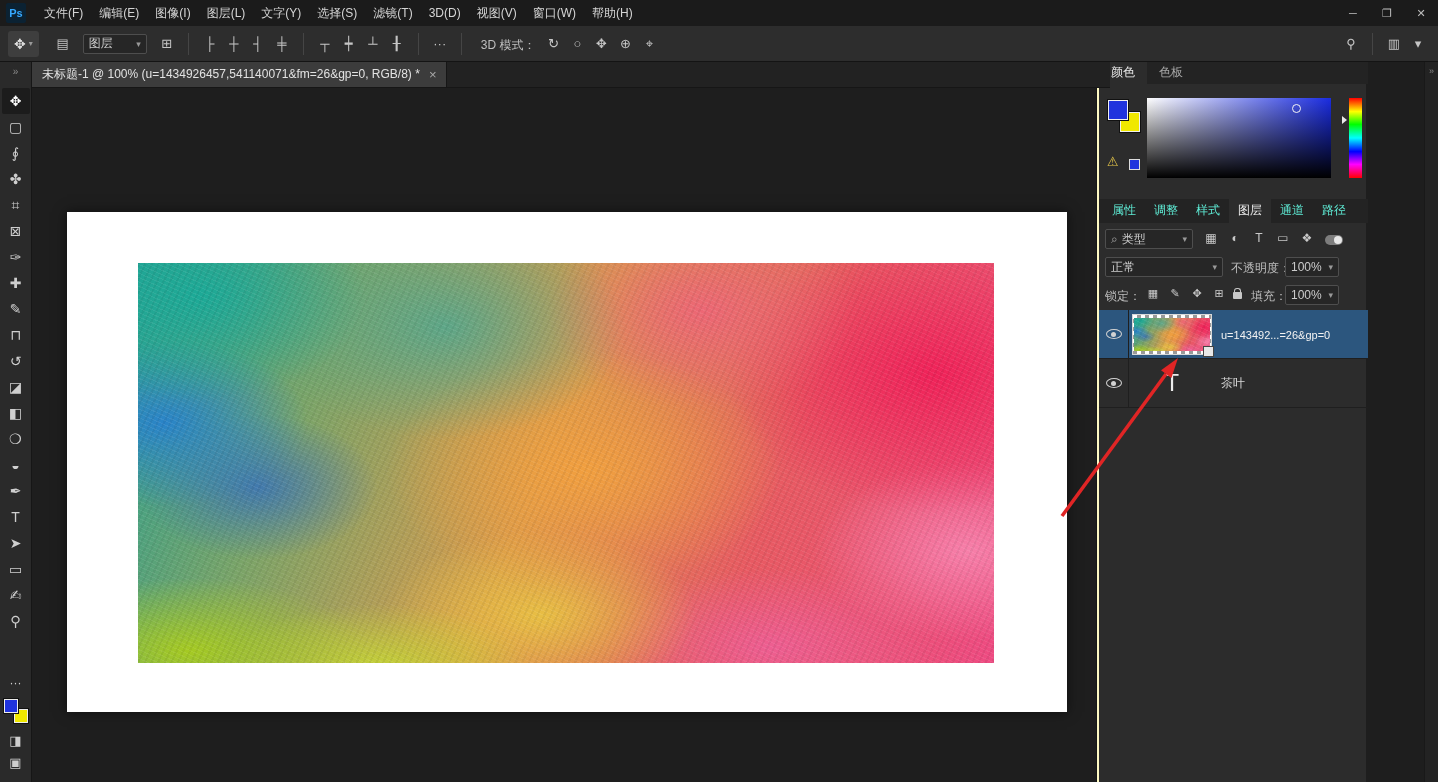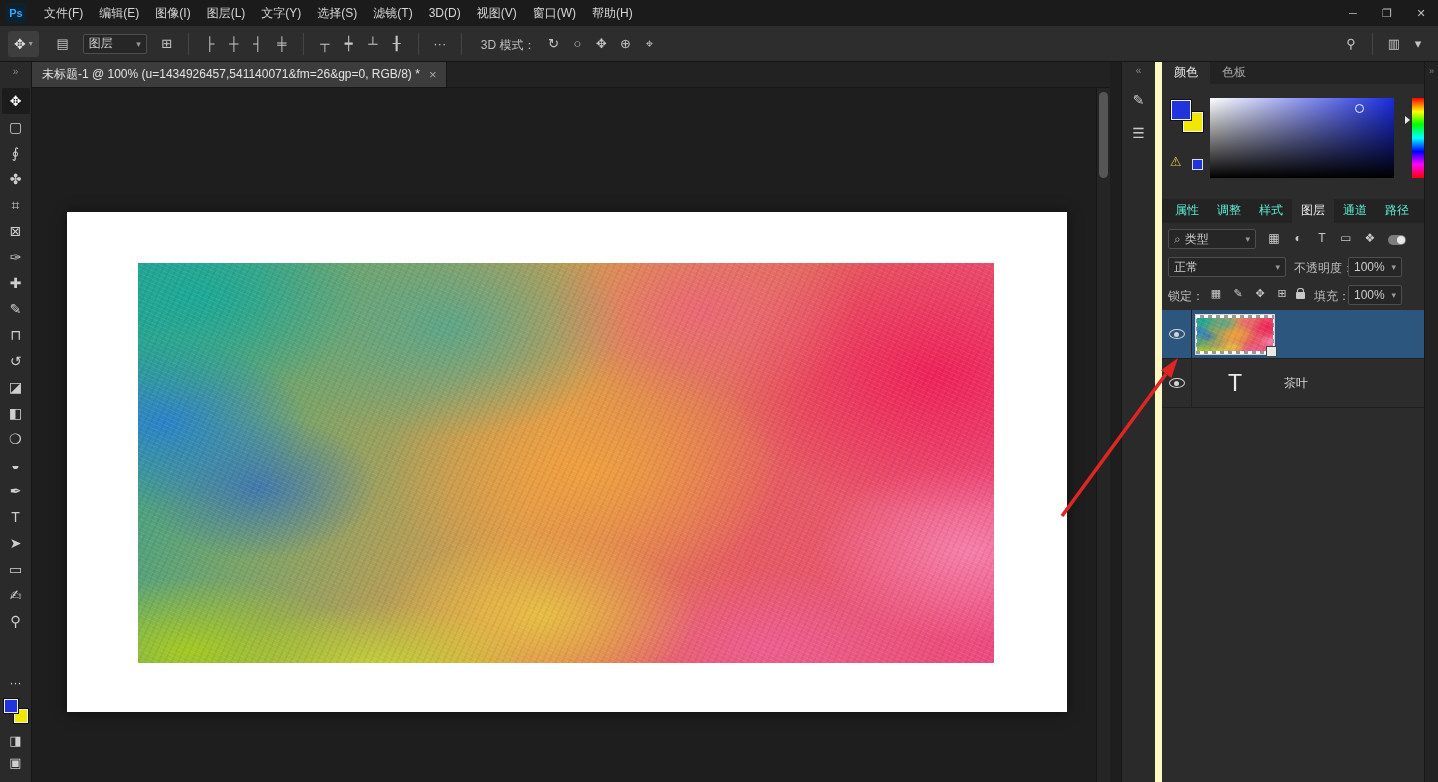--- a/index.html
+++ b/index.html
@@ -75,21 +75,21 @@
       repeating-linear-gradient(115deg, rgba(0,0,0,.05) 0 2px, rgba(0,0,0,0) 2px 6px);
   }
   .vscroll { position:absolute; left:1096px; top:88px; width:14px; height:694px; background:#252525; border-left:1px solid #161616; }
   .vthumb { position:absolute; left:2px; top:4px; width:9px; height:86px; background:#565656; border-radius:5px; }
 
   
   .right-divider { position:absolute; left:1110px; top:62px; width:11px; height:720px; background:#1e1e1e; }
   .panel-icons-col { position:absolute; left:1121px; top:62px; width:34px; height:720px; background:#2a2a2a; border-left:1px solid #161616; display:flex; flex-direction:column; align-items:center; }
   .picol-collapse { width:100%; height:18px; text-align:center; color:#8a8a8a; font-size:10px; line-height:18px; }
   .picol-btn { width:26px; height:26px; margin-top:7px; display:flex; align-items:center; justify-content:center; color:#c8c8c8; font-size:14px; }
-  .panels { position:absolute; left:1155px; top:62px; width:269px; height:720px; background:#2c2c2c; border-left:7px solid #fef9c3; }
+  .panels { position:absolute; left:1097px; top:62px; width:269px; height:720px; background:#2c2c2c; border-left:2px solid #fef9c3; }
   .edge-strip { position:absolute; left:1424px; top:62px; width:14px; height:720px; background:#232323; border-left:1px solid #191919; }
   .edge-collapse { width:100%; text-align:center; color:#8a8a8a; font-size:9px; line-height:18px; }
 
   
   .cp-header { position:absolute; left:0; top:0; width:269px; height:22px; background:#232323; display:flex; align-items:flex-end; }
   .cp-tab { font-size:12px; color:#a8a8a8; padding:3px 12px; }
   .cp-tab.active { background:#2c2c2c; color:#e8e8e8; }
   .cp-body { position:absolute; left:0; top:22px; width:269px; height:115px; }
   .cp-fg { position:absolute; left:9px; top:16px; width:20px; height:20px; background:#2033dd; border:1px solid #f0f0f0; box-shadow:0 0 0 1px #111; z-index:2; }
   .cp-bg { position:absolute; left:21px; top:28px; width:20px; height:20px; background:#f0e800; border:1px solid #f0f0f0; box-shadow:0 0 0 1px #111; }
@@ -337,20 +337,21 @@
     </div>
 
     <div class="lrow selected" style="top:248px;">
       <div class="eye-cell">
         <span class="eye"></span>
       </div>
       <div class="lthumb checker">
         <div class="thumb-art artwork"></div>
         <div class="lbadge"></div>
       </div>
+      <div class="lname small">u=143492...=26&amp;gp=0</div>
     </div>
 
     <div class="lrow" style="top:297px;">
       <div class="eye-cell">
         <span class="eye"></span>
       </div>
       <div class="lthumb-text">T</div>
       <div class="lname">茶叶</div>
     </div>
 

